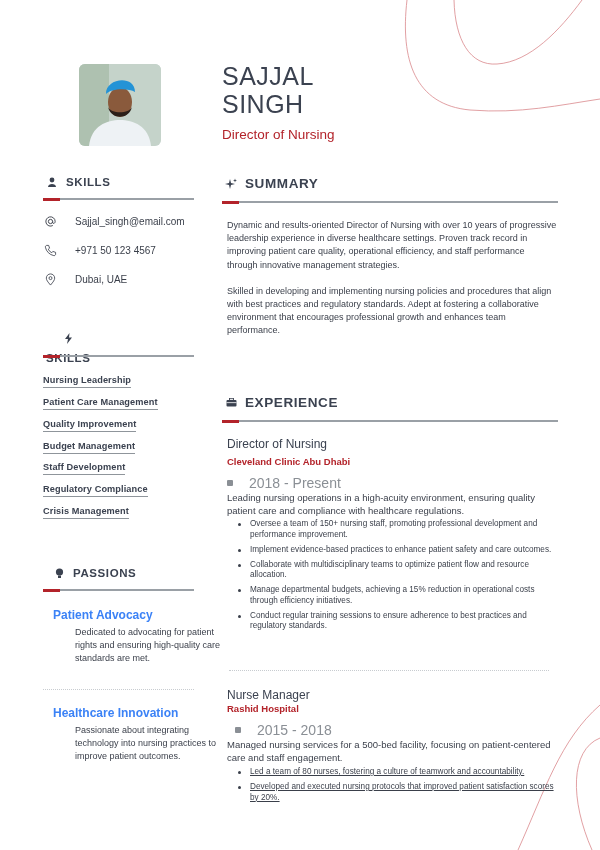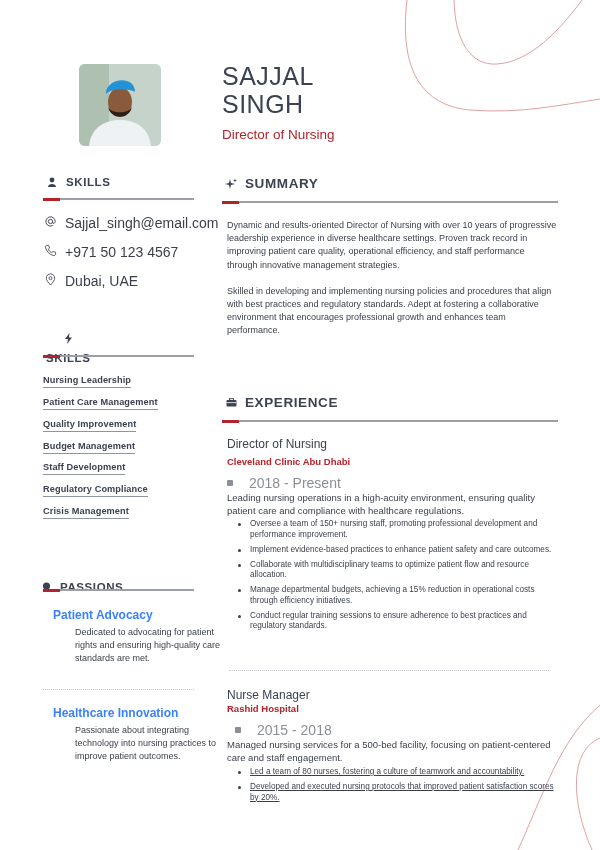--- a/index.html
+++ b/index.html
@@ -20,21 +20,21 @@
   
   .sec-head { position: absolute; display: flex; align-items: center; gap: 8px; font-weight: 700; color: #3b4250; letter-spacing: 0.6px; }
   .sec-head .ico { display: inline-flex; width: 12px; justify-content: center; }
   .sec-line { position: absolute; height: 2px; background: #9aa0a6; }
   .sec-line .acc { position: absolute; left: 0; top: -0.5px; height: 3px; width: 17px; background: #b3232a; }
 
   .left-head { font-size: 11.5px; }
   .right-head { font-size: 13.5px; }
 
   
-  .contact-row { position: absolute; left: 44px; display: flex; align-items: flex-start; gap: 8px; font-size: 14px; color: #3a3f4a; }
+  .contact-row { position: absolute; left: 44px; display: flex; align-items: center; gap: 18px; font-size: 10px; color: #3a3f4a; }
   .contact-row svg { width: 13px; height: 13px; }
 
   
   .skill { position: absolute; left: 43px; font-size: 9.2px; font-weight: 700; color: #3b4250; padding-bottom: 2px; border-bottom: 1px solid #8f959b; letter-spacing: 0.1px; }
 
   
   .pas-title { position: absolute; left: 53px; font-size: 12px; font-weight: 700; color: #3b82f6; }
   .pas-desc { position: absolute; left: 43px; width: 160px; font-size: 9px; line-height: 13px; color: #3a3f4a; margin-left: 32px; }
   .dotline { position: absolute; border-top: 1px dotted #c8ccd0; }
 
@@ -125,21 +125,21 @@
   </div>
 
 <div class="skill" style="top:375px;">Nursing Leadership</div>
 <div class="skill" style="top:397px;">Patient Care Management</div>
 <div class="skill" style="top:419px;">Quality Improvement</div>
 <div class="skill" style="top:441px;">Budget Management</div>
 <div class="skill" style="top:462px;">Staff Development</div>
 <div class="skill" style="top:484px;">Regulatory Compliance</div>
 <div class="skill" style="top:506px;">Crisis Management</div>
 
-<div class="sec-head left-head" style="left:40px; top:567px;margin-top:14px;">
+<div class="sec-head left-head" style="left:53px; top:567px;">
   <span class="ico">
     <svg width="9" height="11" viewBox="0 0 9 11">
         <circle cx="4.5" cy="4" r="3.6" fill="#3b4250"></circle>
         <rect x="3" y="7.5" width="3" height="2.5" fill="#3b4250"></rect>
       </svg>
   </span>
   <span>PASSIONS</span>
 </div>
 <div class="sec-line" style="left:43px; top:589px; width:151px;">
     <span class="acc"></span>

